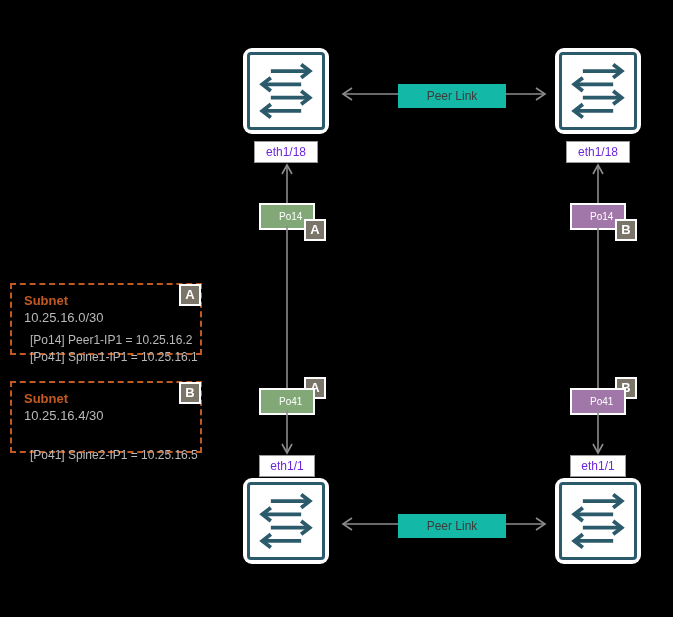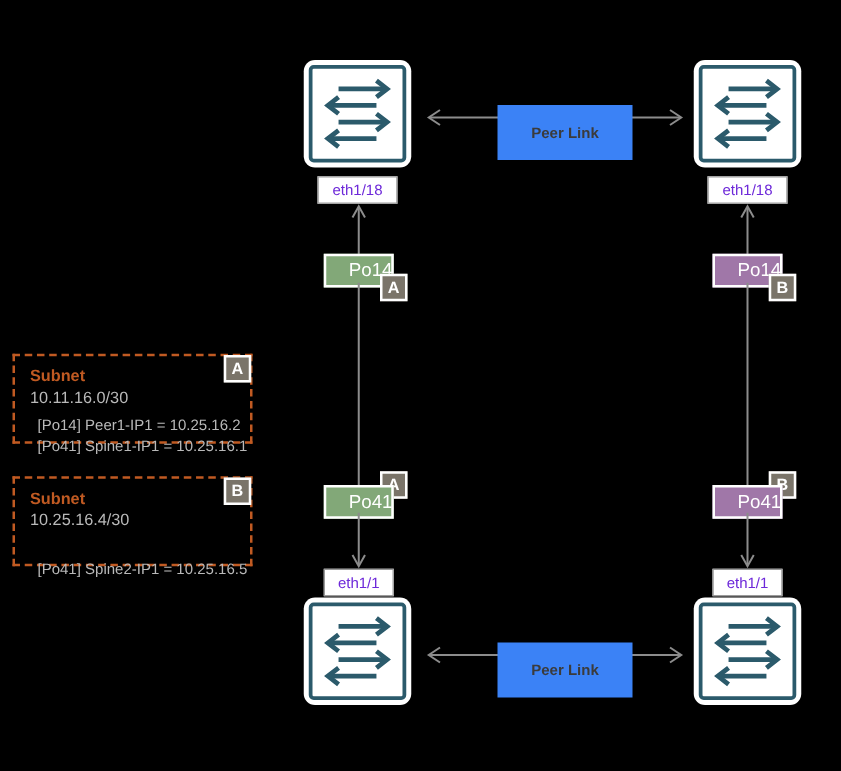--- a/index.html
+++ b/index.html
@@ -47,21 +47,21 @@
     padding: 2px 7px;
     white-space: nowrap;
     text-align: center;
     box-sizing: border-box;
   }
 
   
   .po-chip {
     position: absolute;
     color: #ffffff;
-    font-size: 15px;
+    font-size: 10px;
     line-height: 17px;
     padding: 3px 18px;
     white-space: nowrap;
     text-align: center;
     border: 2px solid #ffffff;
     box-sizing: border-box;
   }
   .po-green  { background: #82a878; }
   .po-purple { background: #a077a8; }
 
@@ -78,28 +78,27 @@
     line-height: 18px;
     text-align: center;
     box-sizing: border-box;
   }
 
   
   .peer-link { position: absolute; }
   .peer-link svg { display: block; }
   .peer-link-label {
     position: absolute;
-    background: #3b82f6;
+    background: #14b8a6;
     color: #3b3b3b;
     font-size: 12px;
     line-height: 16px;
-    padding: 14px 8px;
+    padding: 4px 8px;
     white-space: nowrap;
     text-align: center;
-    font-weight: bold;
   }
 
   
   .vconn { position: absolute; }
   .vconn svg { display: block; }
 
   
   .subnet-box {
     position: absolute;
     border: 2px dashed #c05a22;
@@ -289,21 +288,21 @@
         <line x1="8" y1="10" x2="208" y2="10"></line>
         <polyline points="16,4 7,10 16,16"></polyline>
         <polyline points="200,4 209,10 200,16"></polyline>
       </g>
     </svg>
   </div>
   <div class="peer-link-label" style="left:398px; top:514px; width:92px;">Peer Link</div>
 
   <div class="subnet-box" style="left:10px; top:283px; width:192px; height:72px;">
     <div class="subnet-title">Subnet</div>
-    <div class="subnet-cidr">10.11.16.0/30</div>
+    <div class="subnet-cidr">10.25.16.0/30</div>
     <div class="subnet-line subnet-line-1">[Po14] Peer1-IP1 = 10.25.16.2</div>
     <div class="subnet-line subnet-line-2">[Po41] Spine1-IP1 = 10.25.16.1</div>
   </div>
   <div class="group-badge" style="left:179px; top:284px;">A</div>
 
   <div class="subnet-box" style="left:10px; top:381px; width:192px; height:72px;">
     <div class="subnet-title">Subnet</div>
     <div class="subnet-cidr">10.25.16.4/30</div>
     <div class="subnet-line subnet-line-2">[Po41] Spine2-IP1 = 10.25.16.5</div>
   </div>

